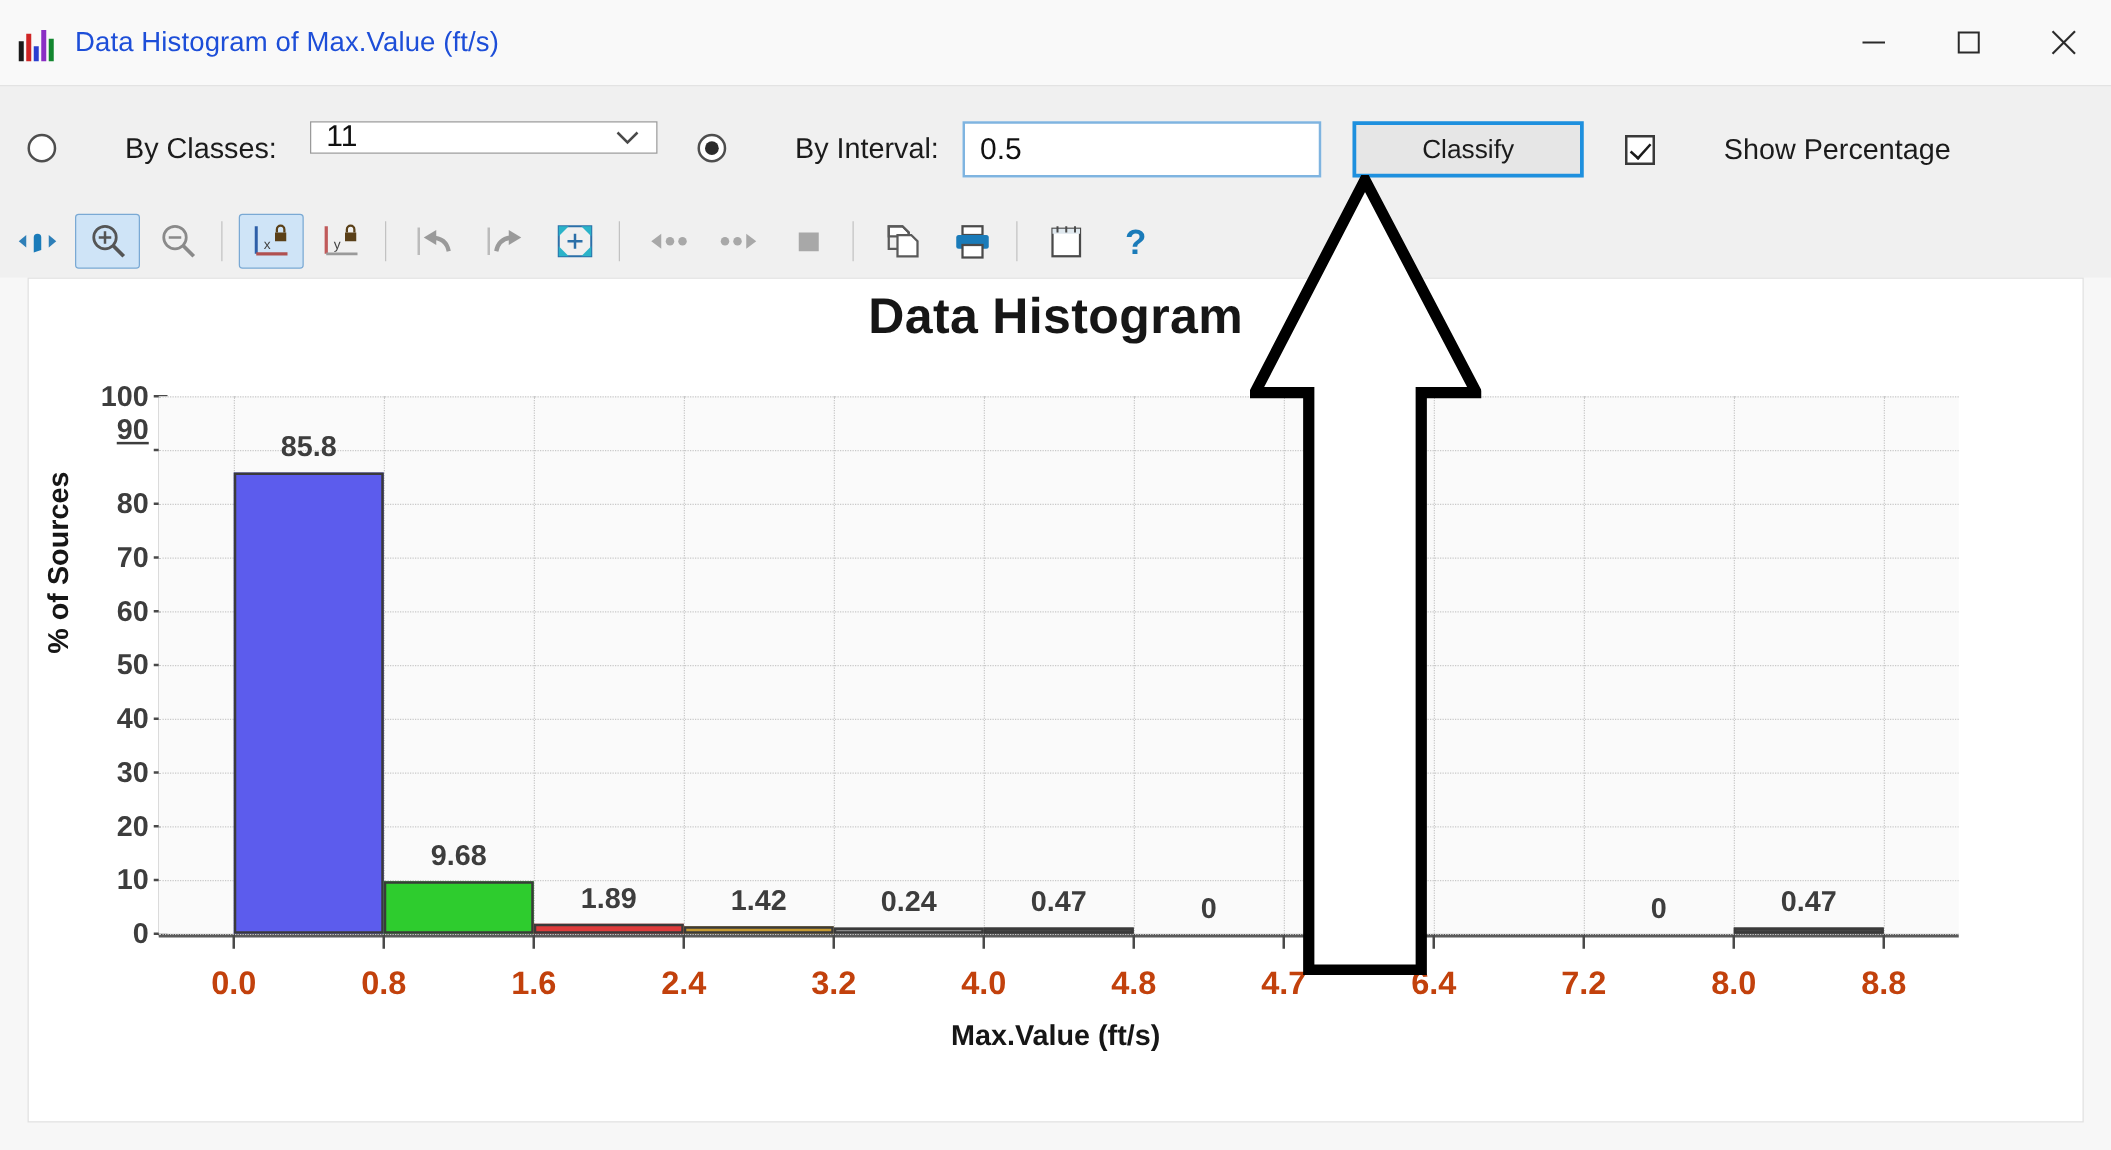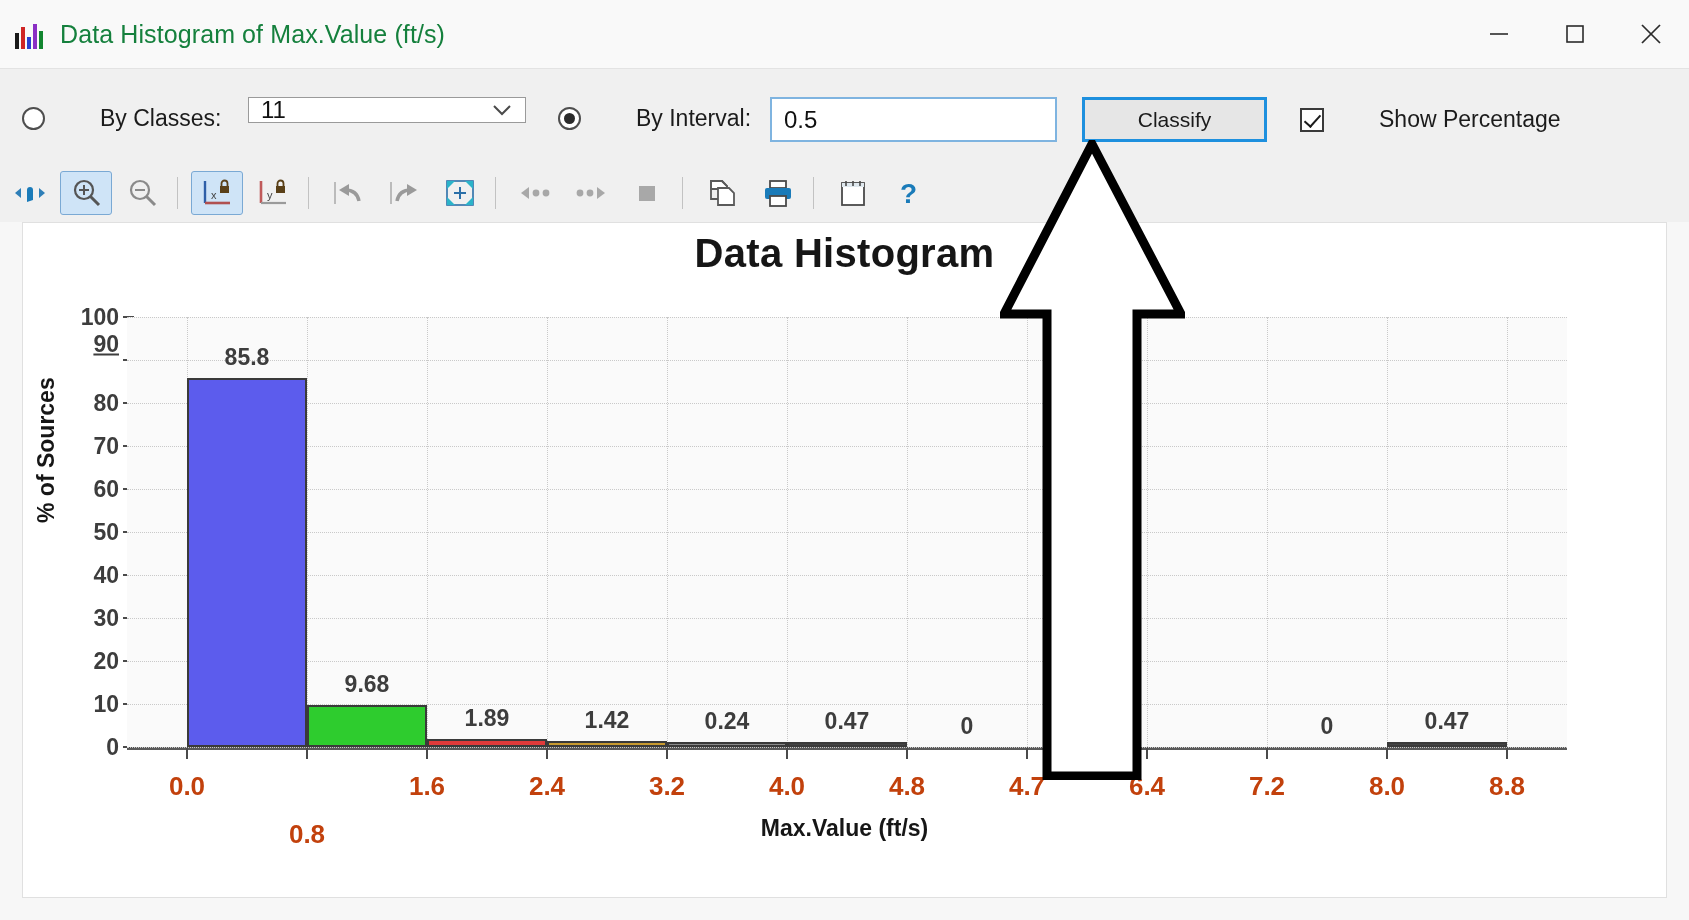--- a/index.html
+++ b/index.html
@@ -29,21 +29,21 @@
     gap: 2px;
   }
   .title-icon i { display: block; width: 4px; border-radius: 0; }
   .ti1 { height: 16px; background: #1a1a1a; }
   .ti2 { height: 22px; background: #cf2525; }
   .ti3 { height: 12px; background: #2a3fd0; }
   .ti4 { height: 25px; background: #8a2fc4; }
   .ti5 { height: 18px; background: #12862f; }
   .title-text {
     margin-left: 16px;
-    font-size: 25px; color: #15803d; letter-spacing: .1px;
+    font-size: 22px; color: #1d4ed8; letter-spacing: .1px;
     white-space: nowrap;
   }
   .win-btns {
     position: absolute; right: 0; top: 0; height: 68px;
     display: flex; align-items: center;
   }
   .win-btn {
     width: 76px; height: 68px;
     display: flex; align-items: center; justify-content: center;
     color: #2b2b2b;
@@ -420,21 +420,21 @@
         <div class="ytickmark" style="top: 309px;"></div>
         <div class="ytickmark" style="top: 266px;"></div>
         <div class="ytickmark" style="top: 223px;"></div>
         <div class="ytickmark" style="top: 180px;"></div>
         <div class="ytickmark" style="top: 137px;"></div>
         <div class="ytickmark" style="top: 94px;"></div>
       </div>
     <div id="xticks">
         <div class="xtick" style="left: 164px;">0.0</div>
         <div class="xtickmark" style="left: 164px;"></div>
-        <div class="xtick" style="left: 284px; margin-top: 48px;">0.8</div>
+        <div class="xtick" style="left: 284px;">0.8</div>
         <div class="xtickmark" style="left: 284px;"></div>
         <div class="xtick" style="left: 404px;">1.6</div>
         <div class="xtickmark" style="left: 404px;"></div>
         <div class="xtick" style="left: 524px;">2.4</div>
         <div class="xtickmark" style="left: 524px;"></div>
         <div class="xtick" style="left: 644px;">3.2</div>
         <div class="xtickmark" style="left: 644px;"></div>
         <div class="xtick" style="left: 764px;">4.0</div>
         <div class="xtickmark" style="left: 764px;"></div>
         <div class="xtick" style="left: 884px;">4.8</div>

